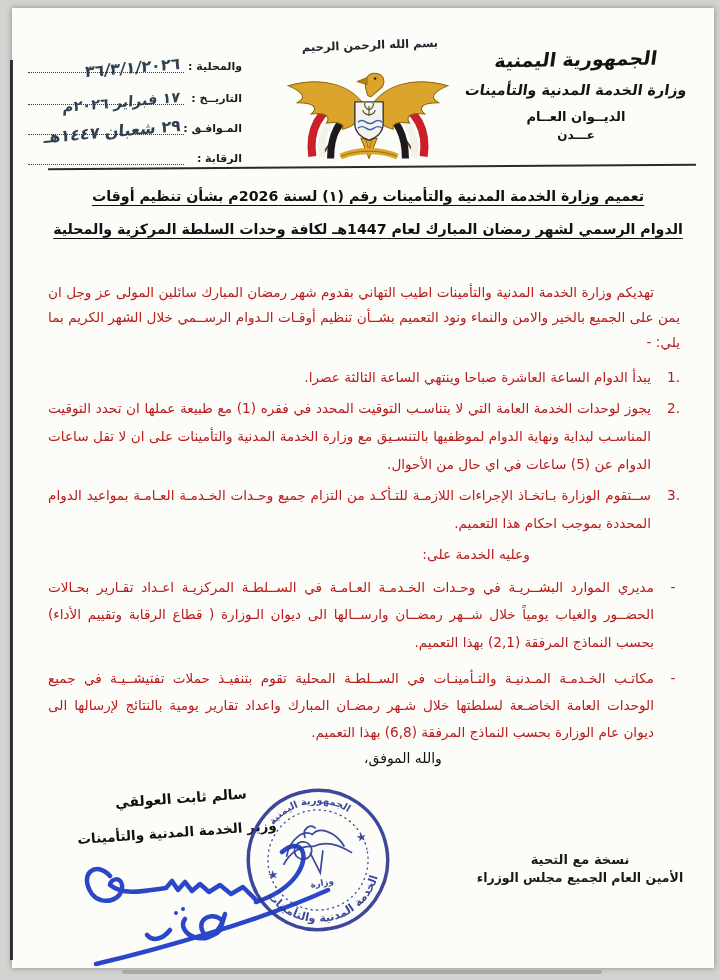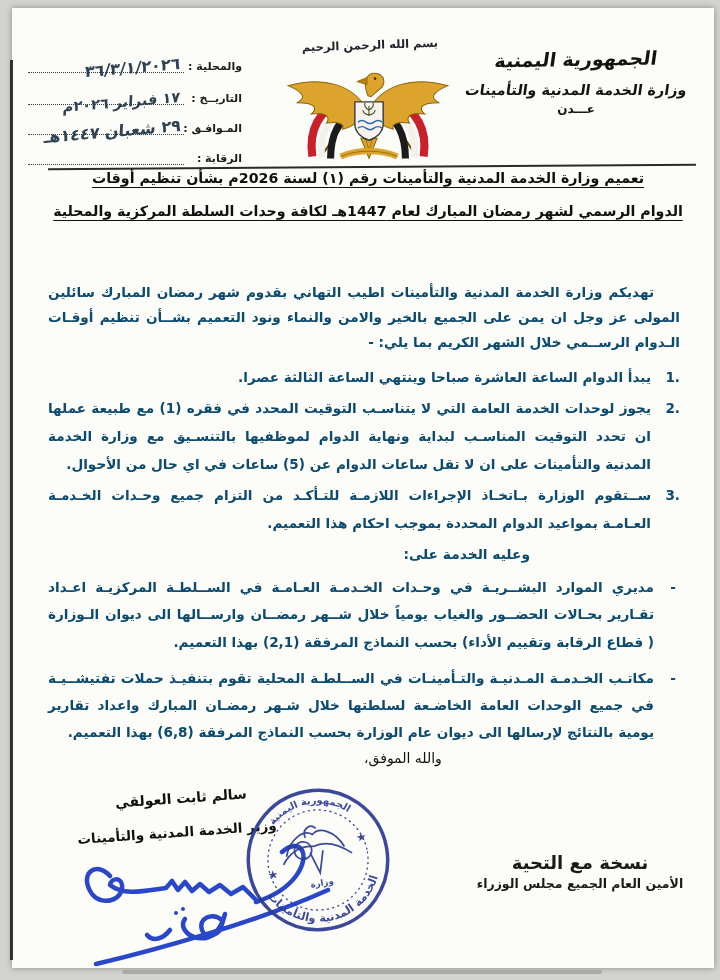--- a/index.html
+++ b/index.html
@@ -37,27 +37,27 @@
   .lh-right { position:absolute; left:438px; top:40px; width:252px; text-align:center; direction:rtl; color:#131313; }
   .lh-republic { font-size:19px; font-weight:bold; transform:skewX(-9deg) rotate(-1deg); }
   .lh-ministry { font-size:14.5px; font-weight:bold; margin-top:12px; transform:skewX(-8deg); }
   .lh-office   { font-size:13px;  font-weight:bold; margin-top:11px; }
   .lh-city     { font-size:12px;  font-weight:bold; margin-top:4px; }
 
   .header-rule { position:absolute; left:36px; right:18px; top:158px;
     border-top:2px solid #2a2a2a; transform:rotate(-0.4deg); }
 
   
-  .title-block { position:absolute; left:40px; right:30px; top:162px; text-align:center; direction:rtl; color:#101010; }
+  .title-block { position:absolute; left:40px; right:30px; top:180px; text-align:center; direction:rtl; color:#101010; }
   .title-line { font-size:14.2px; font-weight:bold; text-decoration:underline;
     text-underline-offset:4px; margin-bottom:17px; }
 
   
   .doc-body { position:absolute; left:36px; right:34px; top:272px; direction:rtl;
-    text-align:justify; color:#0c4a6e; font-weight:bold; font-size:13.6px; }
+    text-align:justify; color:#b91c1c; font-weight:normal; font-size:13.6px; }
   .intro { line-height:1.85; text-indent:26px; margin-bottom:9px; }
   .num-item { display:flex; gap:7px; line-height:2.05; margin-bottom:3px; }
   .num { min-width:22px; direction:ltr; text-align:right; }
   .num-item .txt { flex:1; }
   .followup { padding-left:150px; text-align:left; direction:rtl; line-height:2.0;
     margin:2px 150px 6px 0; text-align:right; font-size:13.8px; }
   .bullet { display:flex; gap:12px; line-height:2.0; margin-bottom:9px; }
   .dash { width:14px; text-align:center; }
   .bullet .txt { flex:1; }
 
@@ -68,21 +68,21 @@
   .sign-name { position:absolute; left:84px; top:782px; width:170px; text-align:center;
     font-size:14px; font-weight:bold; color:#111; transform:rotate(-4deg); direction:rtl; }
   .sign-title { position:absolute; left:40px; top:816px; width:250px; text-align:center;
     font-size:13.5px; font-weight:bold; color:#111; transform:rotate(-4deg); direction:rtl; }
   .signature-svg { position:absolute; left:58px; top:828px; width:290px; height:138px; }
   .stamp-svg { position:absolute; left:232px; top:778px; width:148px; height:148px;
     opacity:.92; transform:rotate(-10deg); }
 
   .cc-block { position:absolute; left:458px; top:844px; width:220px; text-align:center;
     direction:rtl; color:#1a1a1a; }
-  .cc-line1 { font-size:18px; font-weight:bold; }
+  .cc-line1 { font-size:13px; font-weight:bold; }
   .cc-line2 { font-size:12.5px; font-weight:bold; margin-top:3px; }
 </style>
 </head>
 <body>
 
 <div class="page">
   <div class="scan-line-left"></div>
   <div class="scan-strip-bottom"></div>
 
   <div class="lh-fields">
@@ -142,20 +142,21 @@
     <path d="M84,12 L74,16 L84,19 Z" fill="#b97f15" stroke="#8a6508" stroke-width="0.8"></path>
     <circle cx="92" cy="13" r="1.3" fill="#3a2a08"></circle>
 
     <path d="M58,90 C74,83 98,83 114,90" stroke="#dca42c" stroke-width="6" fill="none"></path>
     <path d="M58,90 C74,83 98,83 114,90" stroke="#8a6508" stroke-width="0.8" fill="none"></path>
   </svg>
 
   <div class="lh-right">
     <div class="lh-republic">الجمهورية اليمنية</div>
     <div class="lh-ministry">وزارة الخدمة المدنية والتأمينات</div>
+    <div class="lh-office">الديــوان العــام</div>
     <div class="lh-city">عـــدن</div>
   </div>
 
   <div class="header-rule"></div>
 
   <div class="title-block">
     <div class="title-line">تعميم وزارة الخدمة المدنية والتأمينات رقم (١) لسنة 2026م بشأن تنظيم أوقات</div>
     <div class="title-line">الدوام الرسمي لشهر رمضان المبارك لعام 1447هـ لكافة وحدات السلطة المركزية والمحلية</div>
   </div>
 

